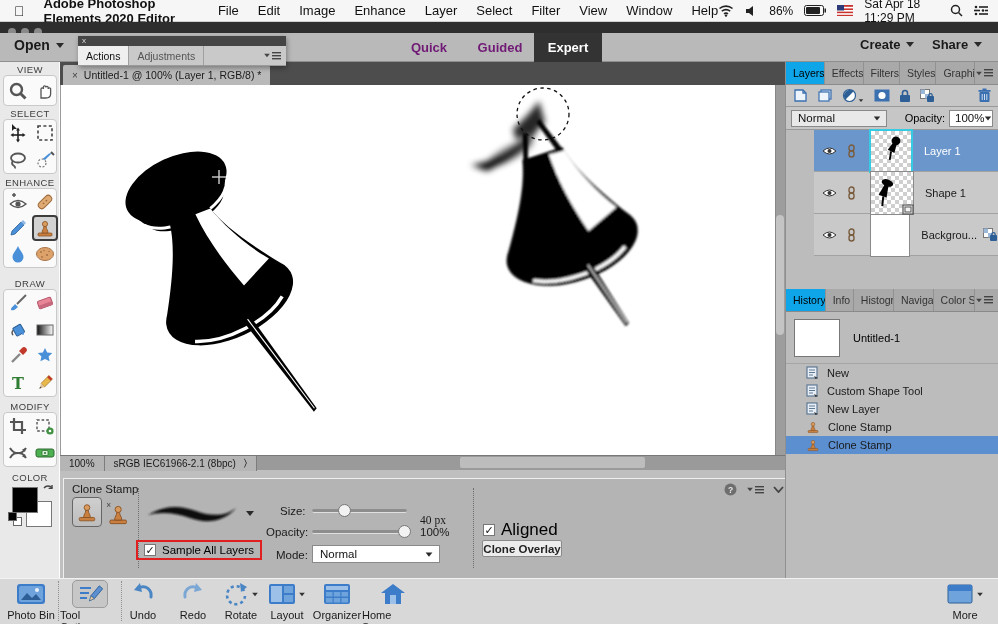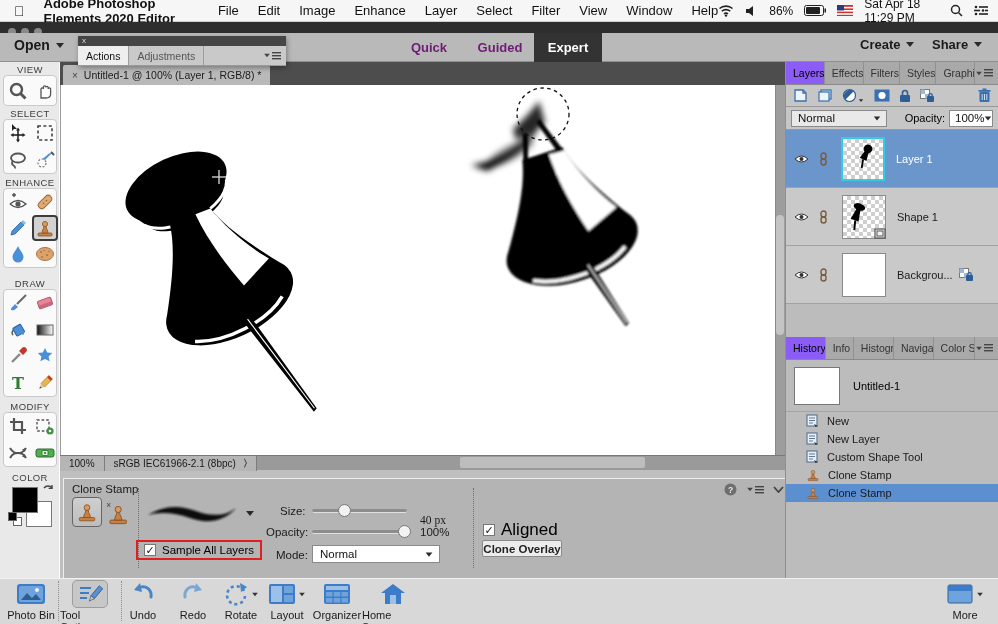--- a/index.html
+++ b/index.html
@@ -66,24 +66,24 @@
   .checkbox{width:12px;height:12px;background:#fff;border:1px solid #777;display:inline-flex;align-items:center;justify-content:center;font-size:11px;color:#111;line-height:1;}
   .redbox{border:2px solid #e02020;display:flex;align-items:center;gap:6px;padding:2px 6px;}
   .dropdown{background:#fff;border:1px solid #8a8a8a;display:flex;align-items:center;font-size:11.5px;color:#111;}
   .btn{background:#ececec;border:1px solid #8a8a8a;border-radius:2px;display:flex;align-items:center;justify-content:center;font-size:11.5px;font-weight:bold;color:#222;}
   .stampbtn{border:1px solid #666;border-radius:4px;background:linear-gradient(#cfcfcf,#bdbdbd);display:flex;align-items:center;justify-content:center;}
 
   
   .rpanel{left:785px;top:62px;width:213px;height:516px;background:#bcbcbc;border-left:1px solid #8f8f8f;}
   .ptabbar{display:flex;height:23px;background:#a9a9a9;border-bottom:1px solid #8a8a8a;align-items:stretch;}
   .ptab{padding:0 7px;font-size:10.5px;display:flex;align-items:center;color:#333;border-right:1px solid #919191;white-space:nowrap;overflow:hidden;}
-  .ptab.active{background:#8b5cf6;color:#000;}
+  .ptab.active{background:#0ea5e9;color:#000;}
   .licons{height:22px;background:#c6c6c6;border-bottom:1px solid #999;display:flex;align-items:center;gap:9px;padding:0 7px;}
   .blendrow{height:23px;background:#c6c6c6;border-bottom:1px solid #999;display:flex;align-items:center;font-size:11px;padding:0 5px;gap:4px;}
-  .layerrow{height:58px;display:flex;align-items:center;border-bottom:1px solid #a2a2a2;background:#c9c9c9;}
+  .layerrow{height:42px;display:flex;align-items:center;border-bottom:1px solid #a2a2a2;background:#c9c9c9;margin-left:28px;}
   .layerrow.selected{background:#6b96cc;}
   .thumb{width:44px;height:44px;border:1px solid #8a8a8a;background:#fff;}
   .checker{background-color:#fff;background-image:linear-gradient(45deg,#cfcfcf 25%,transparent 25%,transparent 75%,#cfcfcf 75%),linear-gradient(45deg,#cfcfcf 25%,transparent 25%,transparent 75%,#cfcfcf 75%);background-size:8px 8px;background-position:0 0,4px 4px;}
   .lname{font-size:11px;color:#1a1a1a;margin-left:11px;}
   .layerrow.selected .lname{color:#fff;}
   .histrow{height:18px;display:flex;align-items:center;gap:8px;padding-left:20px;font-size:11px;color:#1a1a1a;}
   .histrow.selected{background:#5b8fd0;}
 
   
   .taskbar{left:0;top:578px;width:998px;height:46px;background:#d8d8d8;border-top:1px solid #f2f2f2;}
@@ -781,35 +781,35 @@
         <svg width="13" height="14" viewBox="0 0 13 14">
           <rect x="1" y="1" width="10" height="11" fill="#e8eef5" stroke="#607a94" stroke-width="1.2"></rect>
           <g stroke="#607a94" stroke-width="1">
             <line x1="3" y1="4" x2="9" y2="4"></line>
             <line x1="3" y1="6.5" x2="9" y2="6.5"></line>
             <line x1="3" y1="9" x2="7" y2="9"></line>
           </g>
           <path d="M8 10 l4 2 -2.5 1 Z" fill="#333"></path>
         </svg>
       </span>
-    <span>New Layer</span>
+    <span>Custom Shape Tool</span>
   </div>
   <div class="histrow">
     <span>
         <svg width="13" height="14" viewBox="0 0 13 14">
           <rect x="1" y="1" width="10" height="11" fill="#e8eef5" stroke="#607a94" stroke-width="1.2"></rect>
           <g stroke="#607a94" stroke-width="1">
             <line x1="3" y1="4" x2="9" y2="4"></line>
             <line x1="3" y1="6.5" x2="9" y2="6.5"></line>
             <line x1="3" y1="9" x2="7" y2="9"></line>
           </g>
           <path d="M8 10 l4 2 -2.5 1 Z" fill="#333"></path>
         </svg>
       </span>
-    <span>Custom Shape Tool</span>
+    <span>New Layer</span>
   </div>
   <div class="histrow">
     <span>
         <svg width="14" height="14" viewBox="0 0 20 20">
           <rect x="3" y="15" width="14" height="3" rx="1" fill="#c97f3f" stroke="#8a5426" stroke-width=".8"></rect>
           <path d="M7 15 c0-3.5 1.8-3.5 1.8-6.5 h2.4 c0 3 1.8 3 1.8 6.5 Z" fill="#c97f3f" stroke="#8a5426" stroke-width=".8"></path>
           <circle cx="10" cy="6" r="2.6" fill="#d99a5d" stroke="#8a5426" stroke-width=".8"></circle>
         </svg>
       </span>
     <span>Clone Stamp</span>

